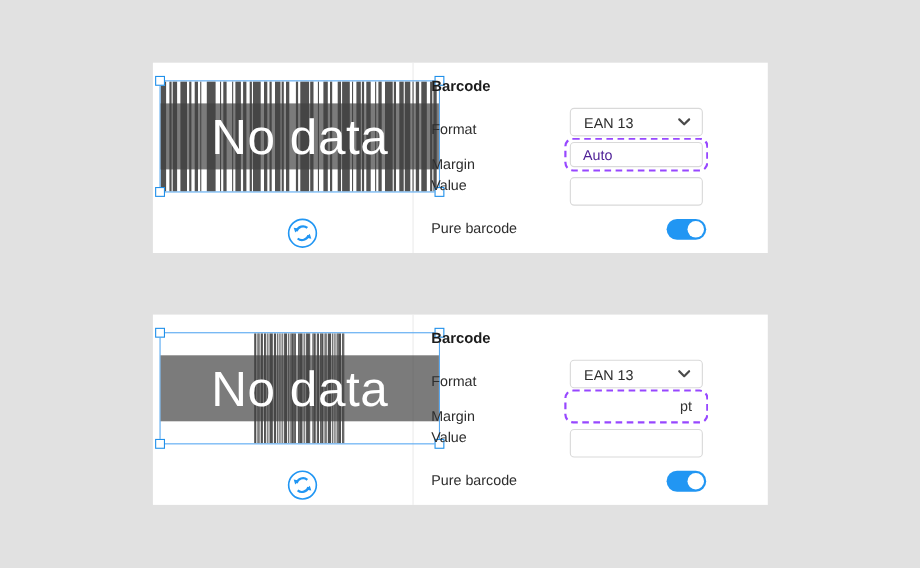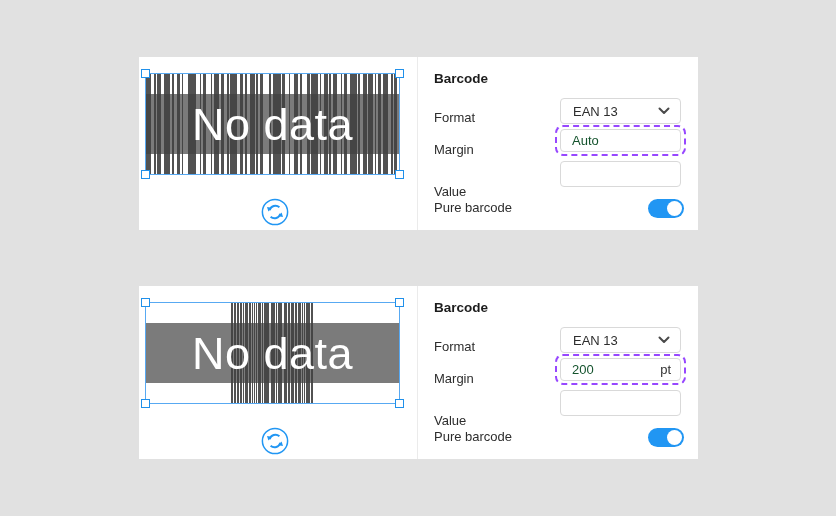--- a/index.html
+++ b/index.html
@@ -17,21 +17,21 @@
     height:173px;
     background:#ffffff;
     display:flex;
   }
   .card.c0 { top:57px; }
   .card.c1 { top:286px; }
 
   
   .preview-pane {
     position:relative;
-    width:279px;
+    width:237px;
     height:100%;
     border-right:1px solid #ebebeb;
   }
   .selection {
     position:absolute;
     left:6px; top:16px;
     width:255px; height:102px;
     border:1px solid #58a9f2;
   }
   .bars-wrap {
@@ -88,21 +88,21 @@
   .panel-title {
     position:absolute;
     left:16px; top:14px;
     font-size:13.5px;
     font-weight:bold;
     color:#1c1c1c;
   }
   .row-label { position:absolute; left:16px; }
   .lbl-format { top:53px; }
   .lbl-margin { top:85px; }
-  .lbl-value  { top:127px; }
+  .lbl-value  { top:104px; }
   .lbl-pure   { top:143px; }
 
   .select-box {
     position:absolute;
     left:142px; top:41px;
     width:121px; height:26px;
     border:1px solid #d9d9d9;
     border-radius:4px;
     background:#fff;
     display:flex;
@@ -121,21 +121,21 @@
   }
   .txt-input {
     position:absolute;
     left:142px;
     width:121px; height:26px;
     border:1px solid #d9d9d9;
     border-radius:4px;
     background:#fff;
     font-family:"Liberation Sans", sans-serif;
     font-size:13px;
-    color:#14532d;
+    color:#4c1d95;
     padding:0 24px 0 11px;
     outline:none;
   }
   .inp-margin { top:72px; height:23px; }
   .inp-value  { top:104px; }
   .unit-suffix {
     position:absolute;
     left:142px; top:72px;
     width:121px; height:23px;
     display:flex;
@@ -327,21 +327,20 @@
 
     <div class="row-label lbl-format">Format</div>
     <div class="select-box">
       <span>EAN 13</span>
       <svg width="12" height="8" viewBox="0 0 12 8">
         <path d="M1.5 1.5 L6 6 L10.5 1.5" stroke="#4a4a4a" stroke-width="2" fill="none" stroke-linecap="round" stroke-linejoin="round"></path>
       </svg>
     </div>
 
     <div class="row-label lbl-margin">Margin</div>
-    <input class="txt-input inp-margin" value="200" style="">
     <div class="unit-suffix">pt</div>
     <div class="dashed-highlight"></div>
 
     <div class="row-label lbl-value">Value</div>
     <input class="txt-input inp-value" value="" style="">
 
     <div class="row-label lbl-pure">Pure barcode</div>
     <div class="toggle">
       <div class="knob"></div>
     </div>

